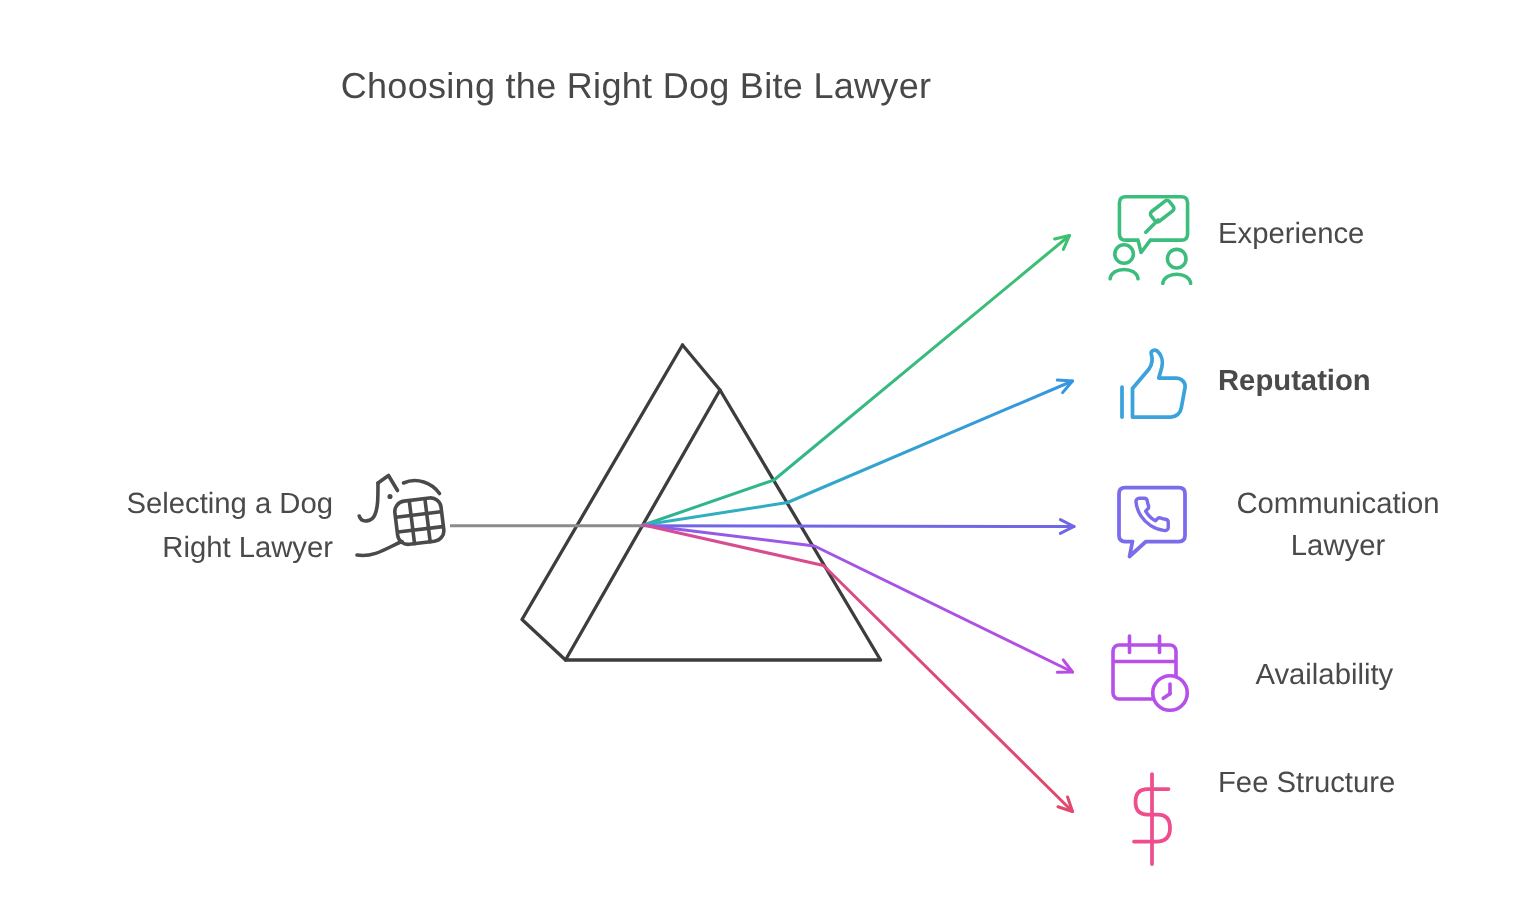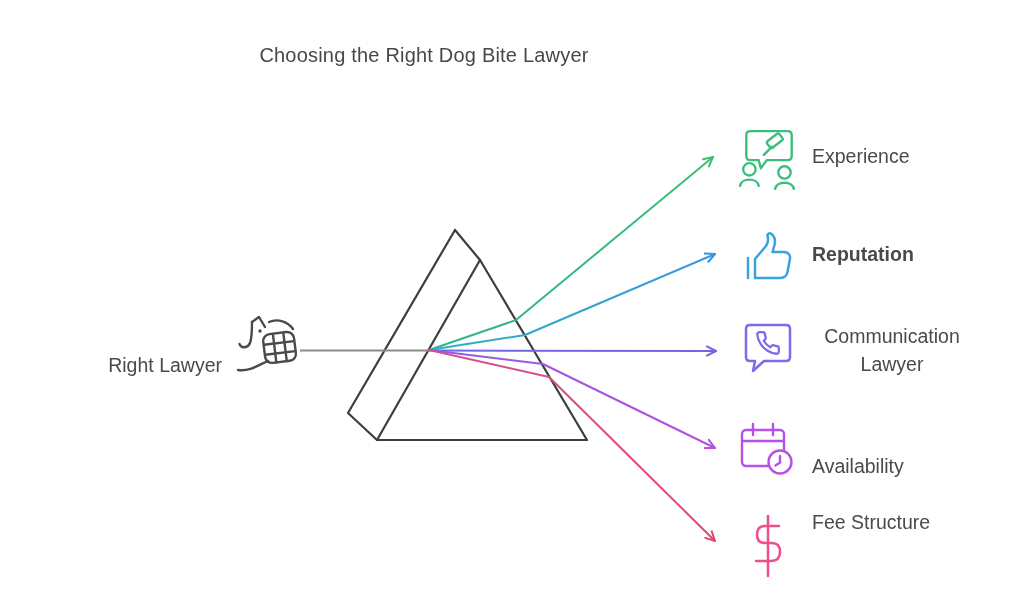--- a/index.html
+++ b/index.html
@@ -3,33 +3,33 @@
 <meta charset="utf-8">
 <style>
   html,body{margin:0;padding:0;}
   body{
     width:1024px;height:614px;position:relative;background:#ffffff;
     font-family:"Liberation Sans", sans-serif;overflow:hidden;
   }
   .abs{position:absolute;}
   #diagram-title{
     left:0;top:44px;width:848px;text-align:center;
-    font-size:20px;color:#484848;letter-spacing:.2px;
+    font-size:24px;color:#484848;letter-spacing:.2px;
   }
   #source-label{
     left:30px;top:322px;width:192px;text-align:right;
     font-size:19.5px;line-height:28.5px;color:#4a4a4a;
   }
   .branch-label{
     left:812px;font-size:19.5px;line-height:28px;color:#4a4a4a;text-align:center;
   }
   #label-experience{top:142px;}
   #label-reputation{top:240px;font-weight:bold;}
   #label-communication{top:322px;width:160px;}
-  #label-availability{top:452px;}
+  #label-availability{top:436px;margin-left:25px;}
   #label-fee{top:508px;}
   svg{display:block;}
 </style>
 </head>
 <body>
 
 <svg class="abs" style="left:0;top:0" width="1024" height="614" viewBox="0 0 1024 614">
   <defs>
     <linearGradient id="gradGreen" gradientUnits="userSpaceOnUse" x1="429" y1="350" x2="713" y2="157">
       <stop offset="0" stop-color="#2eb394"></stop>
@@ -77,21 +77,21 @@
     <polyline points="429,350 525,335 715,254" stroke="url(#gradBlue)" marker-end="url(#ahBlue)"></polyline>
     <polyline points="429,350.5 716,351" stroke="#7166e4" marker-end="url(#ahIndigo)"></polyline>
     <polyline points="429,350 543,364 715,448" stroke="url(#gradViolet)" marker-end="url(#ahViolet)"></polyline>
     <polyline points="429,350 549,377 715,541" stroke="url(#gradPink)" marker-end="url(#ahPink)"></polyline>
   </g>
 </svg>
 
 <div class="abs" id="diagram-title">Choosing the Right Dog Bite Lawyer</div>
 
 <div class="abs" id="source-label">
-  <br>
+  <span>Selecting a Dog</span><br>
   <span>Right Lawyer</span>
 </div>
 
 <svg class="abs" style="left:236px;top:314px" width="66" height="62" viewBox="0 0 66 62" fill="none" stroke="#4a4a4a" stroke-width="2.4" stroke-linecap="round" stroke-linejoin="round">
   <path d="M16,8 C16,18 16,24 14,29 C12,34 5,35 3.5,30"></path>
   <path d="M16,8 L23,3 L29,13"></path>
   <circle cx="24" cy="17" r="1.7" fill="#4a4a4a" stroke="none"></circle>
   <path d="M33,8 C42,4 52,8 57,15"></path>
   <g transform="rotate(-7 43 33)">
     <rect x="28" y="19" width="31" height="29" rx="7"></rect>

